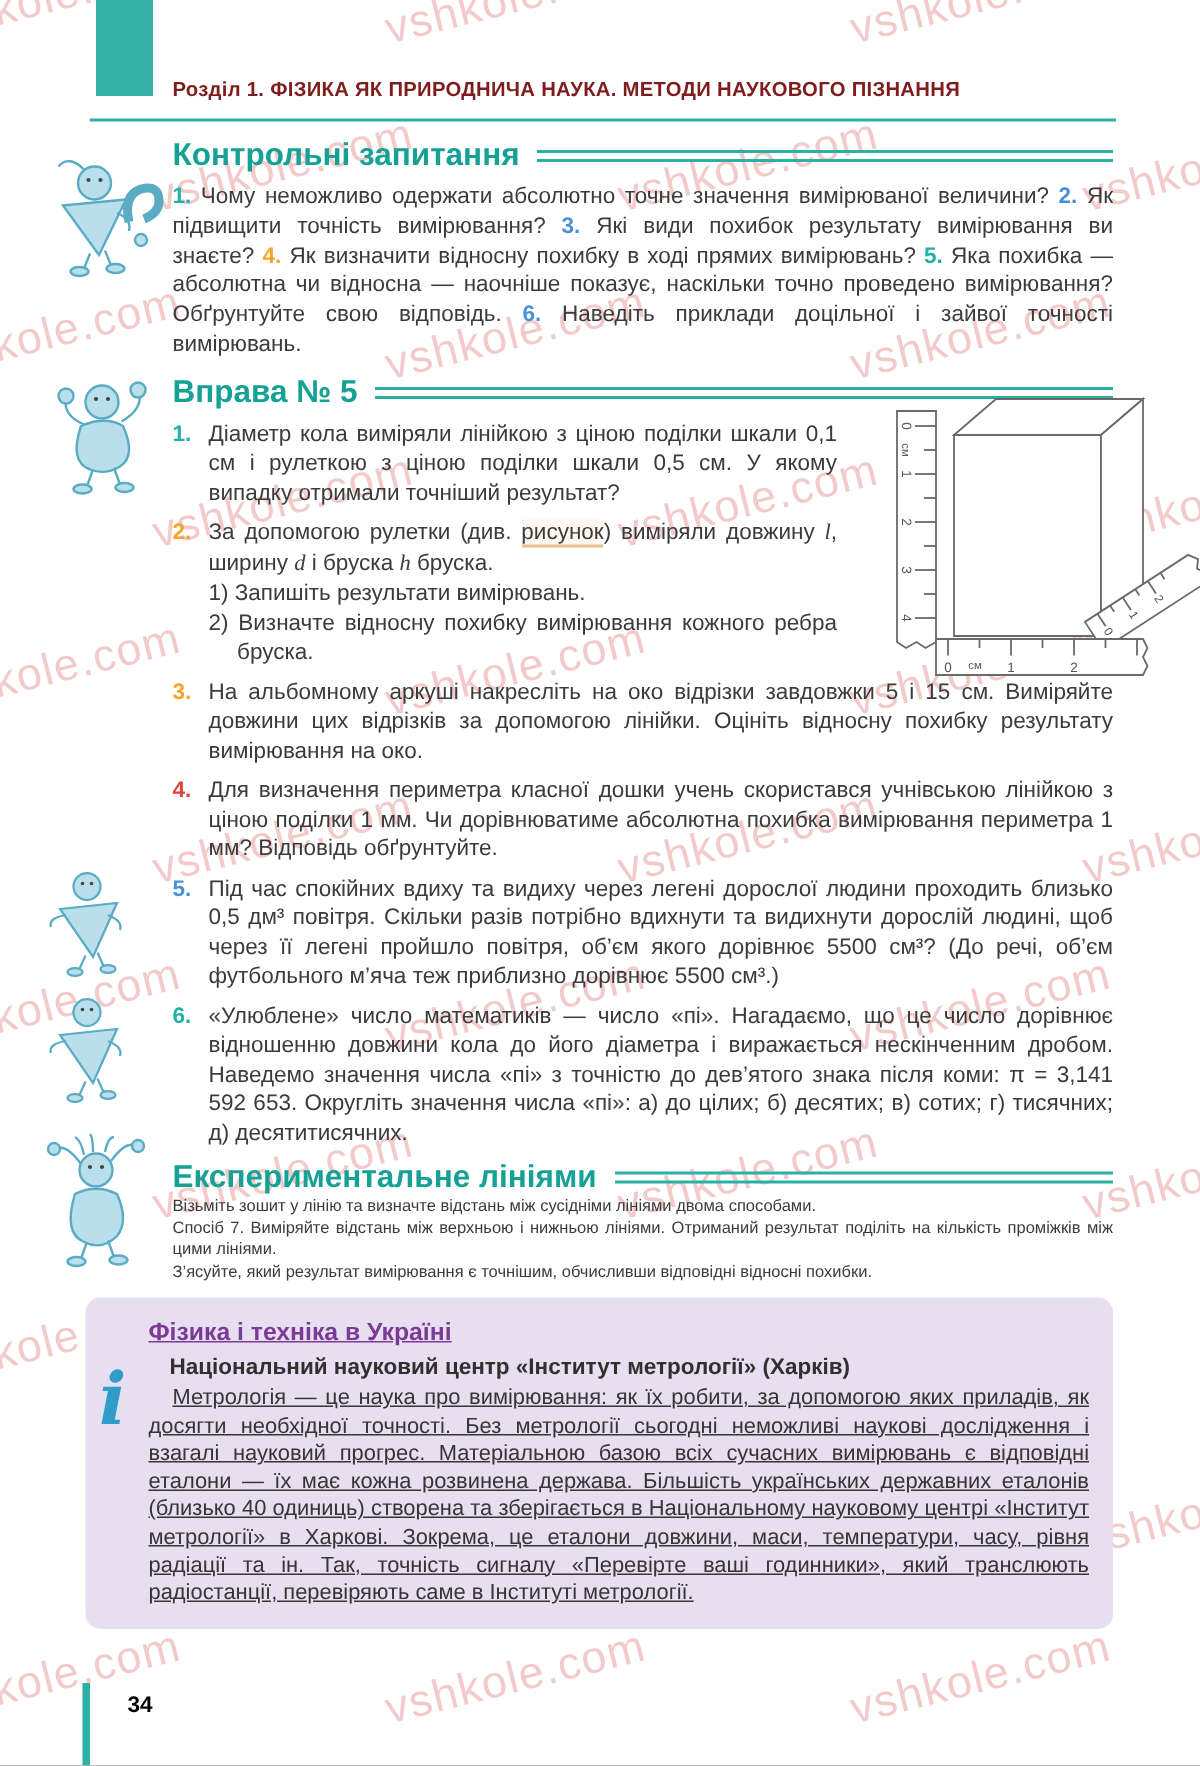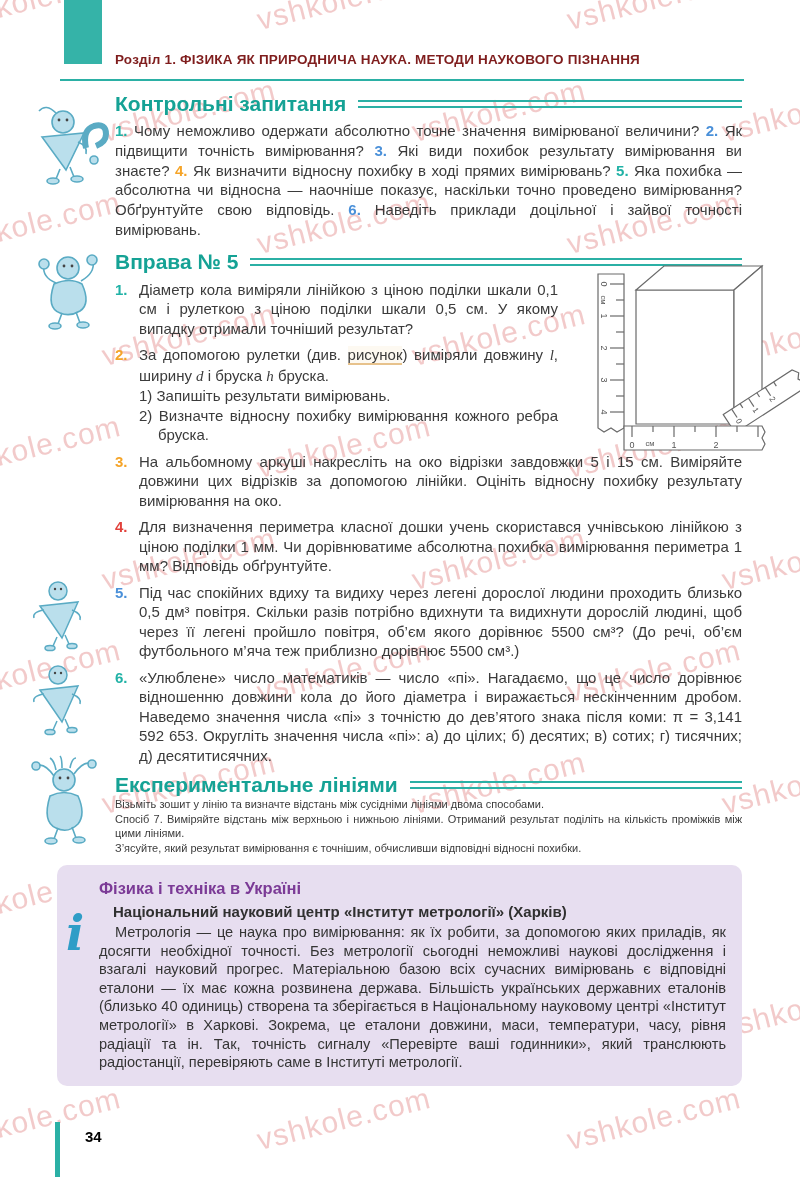--- a/index.html
+++ b/index.html
@@ -38,23 +38,23 @@
   .subitem { text-align:justify; padding-left:19px; text-indent:-19px; }
   .fig-link { color:inherit; text-decoration:none; border-bottom:2px solid #e7c28c;
     background:rgba(250,238,215,.35); cursor:pointer; }
   .mathvar { font-style:italic; font-family:"Liberation Serif", serif; }
 
   .exp p { margin:0; font-size:11px; line-height:1.32; text-align:justify; }
 
   
   .infobox { position:relative; margin:10px 0 0 -58px; background:#e7def0;
     border-radius:10px; padding:12px 16px 14px 42px; }
-  .infobox .ititle { color:#7b3a96; font-size:16.5px; font-weight:bold; margin:2px 0 5px; }
+  .infobox .ititle { color:#7b3a96; font-size:16.5px; font-weight:bold; margin:2px 0 5px;text-decoration:underline; }
   .infobox .isub { font-weight:bold; color:#303030; font-size:15px; margin:0 0 3px 14px; }
-  .infobox .ibody { font-size:14.6px; line-height:1.27; text-align:justify; text-indent:16px; color:#353535; }
+  .infobox .ibody { font-size:14.6px; line-height:1.27; text-align:justify; text-indent:16px; color:#353535;text-decoration:underline; }
   .info-icon { position:absolute; left:9px; top:44px; font-family:"DejaVu Serif", serif;
     font-style:italic; font-weight:bold; font-size:48px; color:#2f9dc7; line-height:1; }
 
   
   .figure { position:absolute; left:570px; top:260px; z-index:1; }
   .figure text { stroke:none; fill:#555; font-family:"Liberation Sans",sans-serif; }
 
   
   .mascot { position:absolute; z-index:1; }
 

